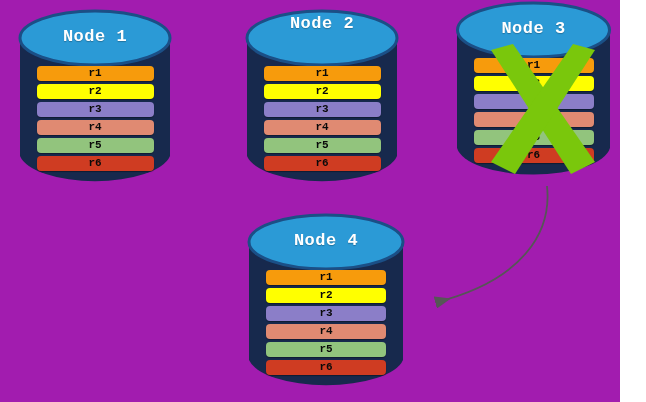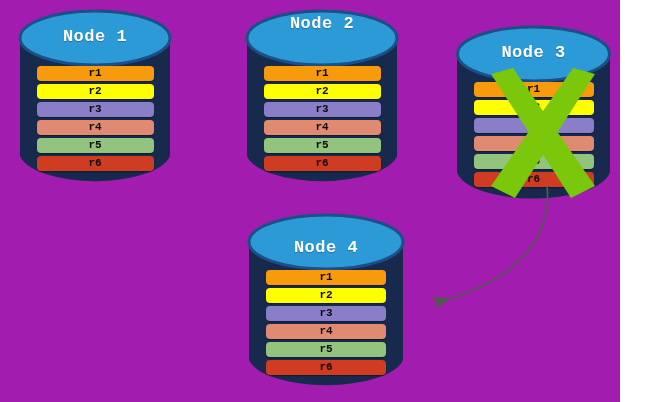--- a/index.html
+++ b/index.html
@@ -122,21 +122,21 @@
         </div>
         <div class="row-band" style="background: rgb(146, 196, 125); width: 117px;">
           <span class="row-label">r5</span>
         </div>
         <div class="row-band" style="background: rgb(207, 60, 34); width: 117px;">
           <span class="row-label">r6</span>
         </div>
       </div>
   </div>
 
-  <div class="node" id="node-3-el" style="left:455px; top:24px; width:157px; height:178px;">
+  <div class="node" id="node-3-el" style="left:455px; top:0; width:157px; height:178px;">
     <svg class="node-svg" width="157" height="178" viewBox="0 0 157 178">
       <path d="M2,30 L2,148 A77,30 0 0 0 155,148 L155,30 Z" fill="#17294d"></path>
       <ellipse cx="78.5" cy="30" rx="76" ry="27" fill="#2b9ad6" stroke="#1b4f86" stroke-width="3"></ellipse>
     </svg>
     <div class="node-title" style="top:19px;">Node  3</div>
     <div class="rows" id="node-3-rows" style="top:58px;">
         <div class="row-band" style="background: rgb(247, 155, 12); width: 120px;">
           <span class="row-label">r1</span>
         </div>
         <div class="row-band" style="background: rgb(255, 255, 0); width: 120px;">
@@ -161,21 +161,21 @@
         <polygon points="104,6 82,0 0,118 24,130"></polygon>
       </g>
     </svg>
   </div>
 
   <div class="node" id="node-4-el" style="left:247px; top:212px; width:158px; height:178px;">
     <svg class="node-svg" width="158" height="178" viewBox="0 0 158 178">
       <path d="M2,30 L2,148 A78,30 0 0 0 156,148 L156,30 Z" fill="#17294d"></path>
       <ellipse cx="79" cy="30" rx="77" ry="27" fill="#2b9ad6" stroke="#1b4f86" stroke-width="3"></ellipse>
     </svg>
-    <div class="node-title" style="top:19px;margin-top:7px;">Node  4</div>
+    <div class="node-title" style="top:19px;">Node  4</div>
     <div class="rows" id="node-4-rows" style="top:58px;">
         <div class="row-band" style="background: rgb(247, 155, 12); width: 120px;">
           <span class="row-label">r1</span>
         </div>
         <div class="row-band" style="background: rgb(255, 255, 0); width: 120px;">
           <span class="row-label">r2</span>
         </div>
         <div class="row-band" style="background: rgb(139, 126, 200); width: 120px;">
           <span class="row-label">r3</span>
         </div>

